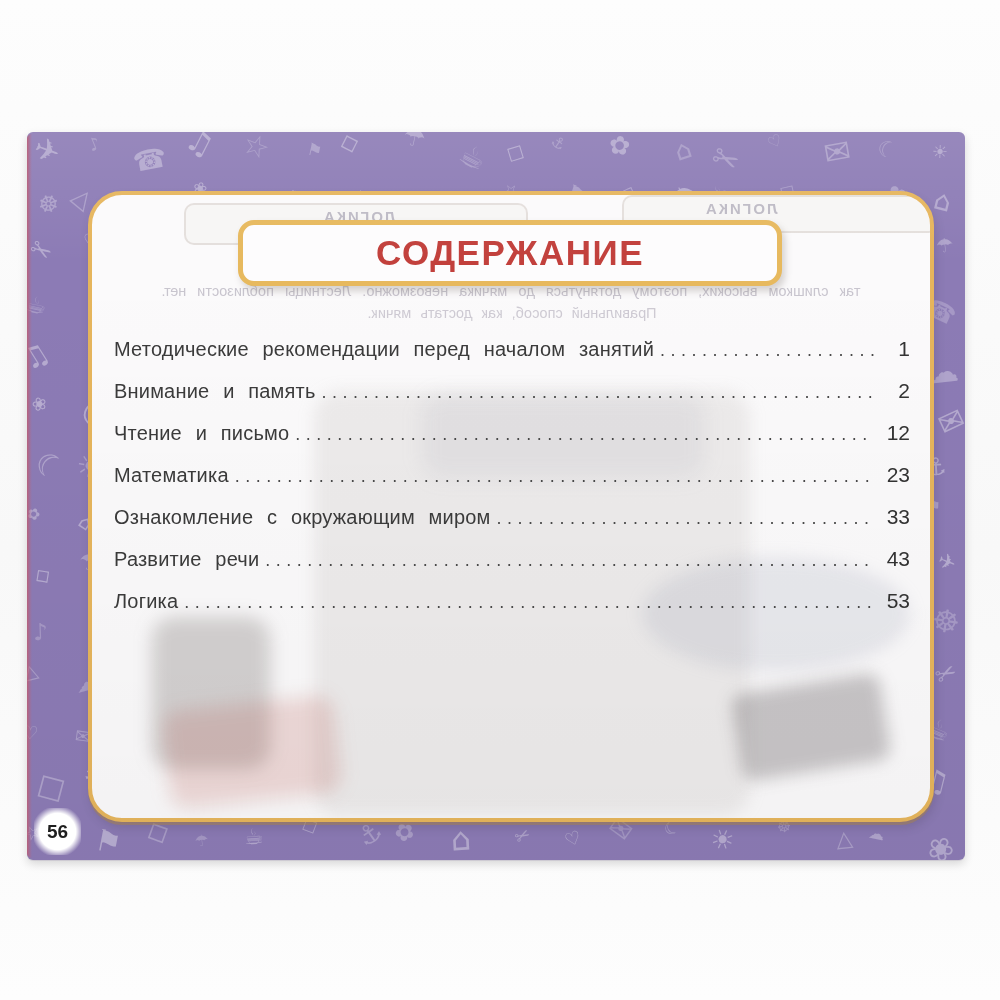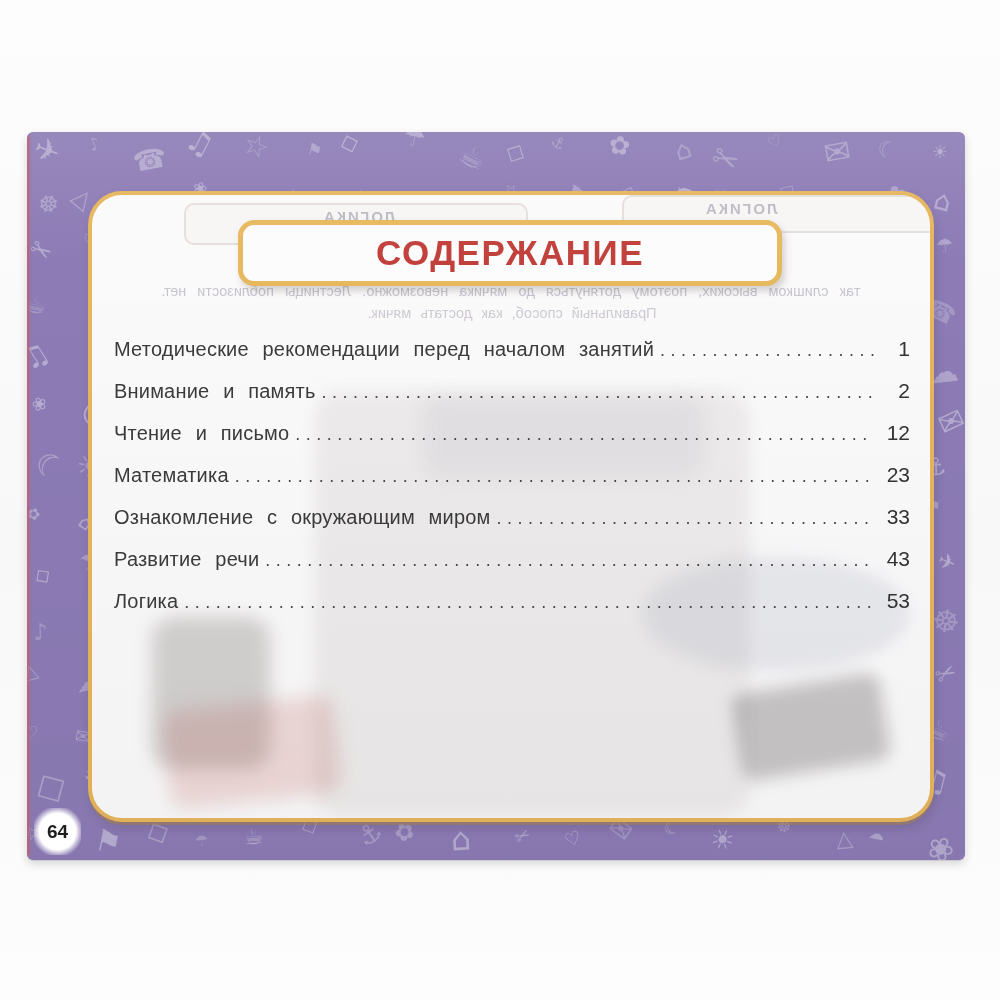--- a/index.html
+++ b/index.html
@@ -407,15 +407,15 @@
   </div>
 </div>
     </div>
 
     <div class="title-box">
       <span class="title-text">СОДЕРЖАНИЕ</span>
     </div>
   </div>
 
   <div class="page-badge">
-    <span>64</span>
+    <span>56</span>
   </div>
 </div>
 
 </body></html>

